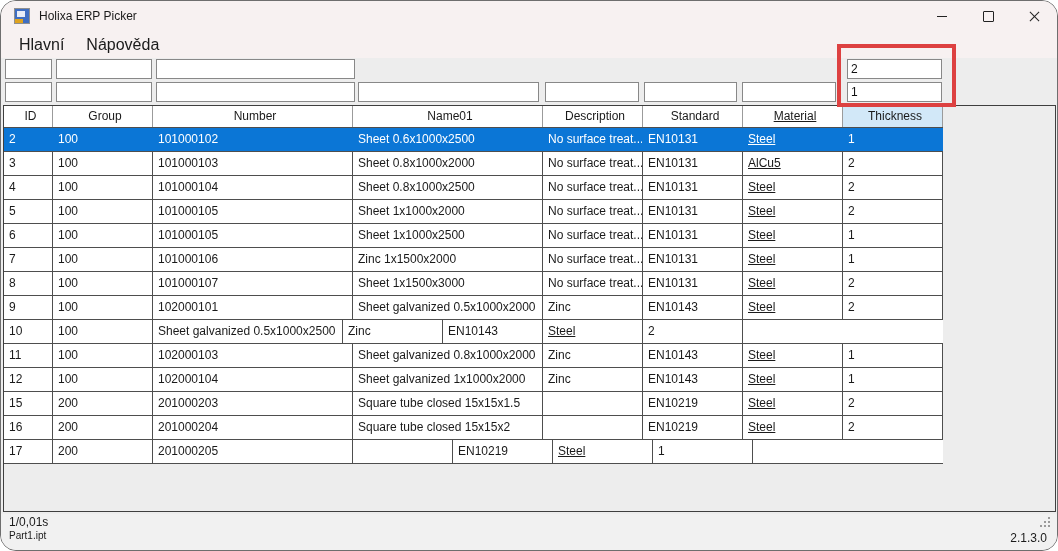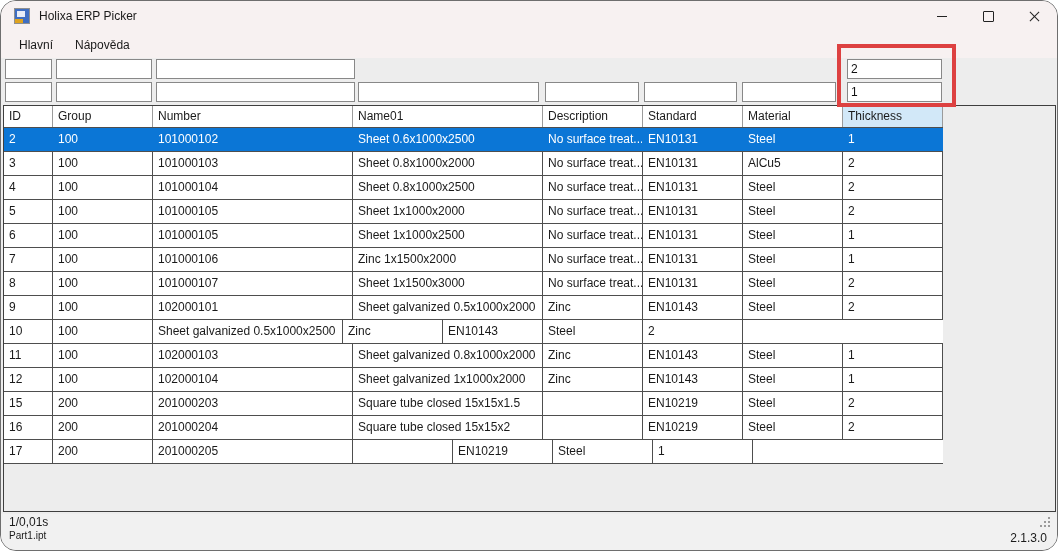--- a/index.html
+++ b/index.html
@@ -16,21 +16,21 @@
   .win-btn{width:46px;height:30px;display:flex;align-items:center;justify-content:center;}
   .glyph-min{width:10px;height:1px;background:#222;}
   .glyph-max{width:9px;height:9px;border:1px solid #222;border-radius:1px;}
   .glyph-close{position:relative;width:11px;height:11px;}
   .glyph-close::before,.glyph-close::after{content:"";position:absolute;left:-1px;top:5px;width:13px;height:1px;background:#222;}
   .glyph-close::before{transform:rotate(45deg);}
   .glyph-close::after{transform:rotate(-45deg);}
 
   
   .menubar{position:absolute;left:0;top:30px;right:0;height:27px;background:#f7f1f1;display:flex;align-items:center;}
-  .menu-item{font-size:12px;line-height:26px;padding:0 9px;margin-left:4px;}
+  .menu-item{font-size:16px;line-height:26px;padding:0 9px;margin-left:4px;}
   .menu-item:first-child{margin-left:9px;}
 
   
   .filterpanel{position:absolute;left:0;top:57px;right:0;height:47px;background:#ededed;}
   .flt{position:absolute;height:20px;background:#fff;border:1px solid #888;box-sizing:border-box;font-family:"Liberation Sans",sans-serif;font-size:12px;padding:0 3px;outline:none;color:#111;}
   
   .f-id1{left:4px;top:58px;width:47px;}
   .f-gr1{left:55px;top:58px;width:96px;}
   .f-nu1{left:155px;top:58px;width:199px;}
   .f-th1{left:846px;top:58px;width:95px;}
@@ -43,28 +43,28 @@
   .f-st2{left:643px;top:81px;width:93px;}
   .f-ma2{left:741px;top:81px;width:94px;}
   .f-th2{left:846px;top:81px;width:95px;}
 
   
   .highlight-box{position:absolute;left:836px;top:43px;width:111px;height:55px;border:4px solid #dd4141;z-index:20;pointer-events:none;}
 
   
   .grid{position:absolute;left:2px;top:104px;width:1053px;height:407px;box-sizing:border-box;border:1px solid #3f3f3f;background:#ededed;overflow:hidden;}
   .grid-head{display:flex;width:939px;height:22px;background:#fff;box-sizing:border-box;border-bottom:1px solid #4e4e4e;}
-  .hcell{box-sizing:border-box;border-right:1px solid #9b9b9b;font-size:12px;line-height:20px;padding-left:5px;overflow:hidden;white-space:nowrap;background:#fff;}
+  .hcell{box-sizing:border-box;border-right:1px solid #9b9b9b;font-size:12px;line-height:20px;padding-left:5px;overflow:hidden;white-space:nowrap;background:#fff;text-align:center;}
   .hcell.sorted{background:#d2e8f8;}
   .grid-row{display:flex;width:939px;height:24px;background:#fff;box-sizing:border-box;border-bottom:1px solid #4e4e4e;}
   .cell{box-sizing:border-box;border-right:1px solid #4e4e4e;font-size:12px;line-height:23px;padding-left:5px;overflow:hidden;white-space:nowrap;}
   .grid-row.selected{background:#0b76d6;color:#fff;}
   .grid-row.selected .cell{border-right-color:transparent;}
   .col-0{width:49px;}.col-1{width:100px;}.col-2{width:200px;}.col-3{width:190px;}
-  .col-4{width:100px;}.col-5{width:100px;}.col-6{width:100px;}.col-7{width:100px;}
+  .col-4{width:100px;}.col-5{width:100px;}.col-6{width:100px;text-decoration:underline;}.col-7{width:100px;}
 
   
   .statusbar{position:absolute;left:0;right:0;top:513px;height:36px;background:#f1f1f1;}
   .st-line1{position:absolute;left:8px;top:1px;font-size:12px;}
   .st-line2{position:absolute;left:8px;top:16px;font-size:10px;}
   .st-version{position:absolute;right:10px;top:17px;font-size:12px;}
   .grip{position:absolute;right:7px;top:3px;width:12px;height:12px;}
   .grip i{position:absolute;width:2px;height:2px;background:#9a9a9a;
      box-shadow:0 0 0 0 #9a9a9a, -4px 4px 0 0 #9a9a9a, 0 4px 0 0 #9a9a9a, -8px 8px 0 0 #9a9a9a, -4px 8px 0 0 #9a9a9a, 0 8px 0 0 #9a9a9a;
      right:0;top:0;}

